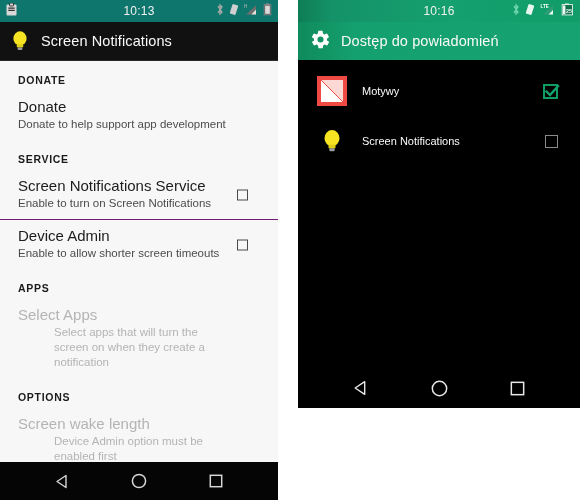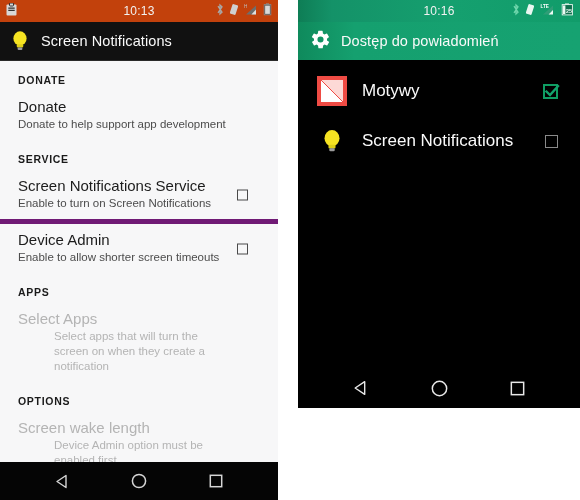--- a/index.html
+++ b/index.html
@@ -43,21 +43,21 @@
 
   
   .statusbar {
     height: 22px;
     display: flex;
     align-items: center;
     position: relative;
     padding: 0 6px;
     box-sizing: border-box;
   }
-  .statusbar.dark { background: #c2410c; }
+  .statusbar.dark { background: #0f766e; }
   .statusbar.green {
     background: linear-gradient(to right, #0e7d55 0%, #149268 12%, #15a06f 55%, #119c6a 100%);
   }
   .sb-left-icons { display: flex; align-items: center; gap: 4px; }
   .sb-clock {
     position: absolute;
     left: 0; right: 0;
     text-align: center;
     color: #f2f2f2;
     font-size: 12px;
@@ -109,21 +109,21 @@
   .section-head {
     font-size: 10.5px;
     font-weight: bold;
     color: #1a1a1a;
     letter-spacing: .7px;
     padding: 13px 0 4px 18px;
   }
   .pref {
     position: relative;
     padding: 6px 46px 8px 18px;
-    border-top: 5px solid #701a75;
+    border-top: 1px solid #701a75;
   }
   .pref.no-rule { border-top: 1px solid transparent; }
   .pref-title {
     font-size: 15px;
     color: #1c1c1c;
     line-height: 19px;
   }
   .pref-sub {
     font-size: 11.5px;
     color: #4c4c4c;
@@ -161,21 +161,21 @@
   .nrow-icon {
     width: 32px;
     height: 32px;
     flex: 0 0 32px;
     display: flex;
     align-items: center;
     justify-content: center;
   }
   .nrow-label {
     color: #fafafa;
-    font-size: 17px;
+    font-size: 11px;
     margin-left: 14px;
     flex: 1 1 auto;
   }
   .motywy-icon {
     width: 30px; height: 30px;
     background: #ef4b44;
     position: relative;
     overflow: hidden;
   }
   .motywy-icon::before {

